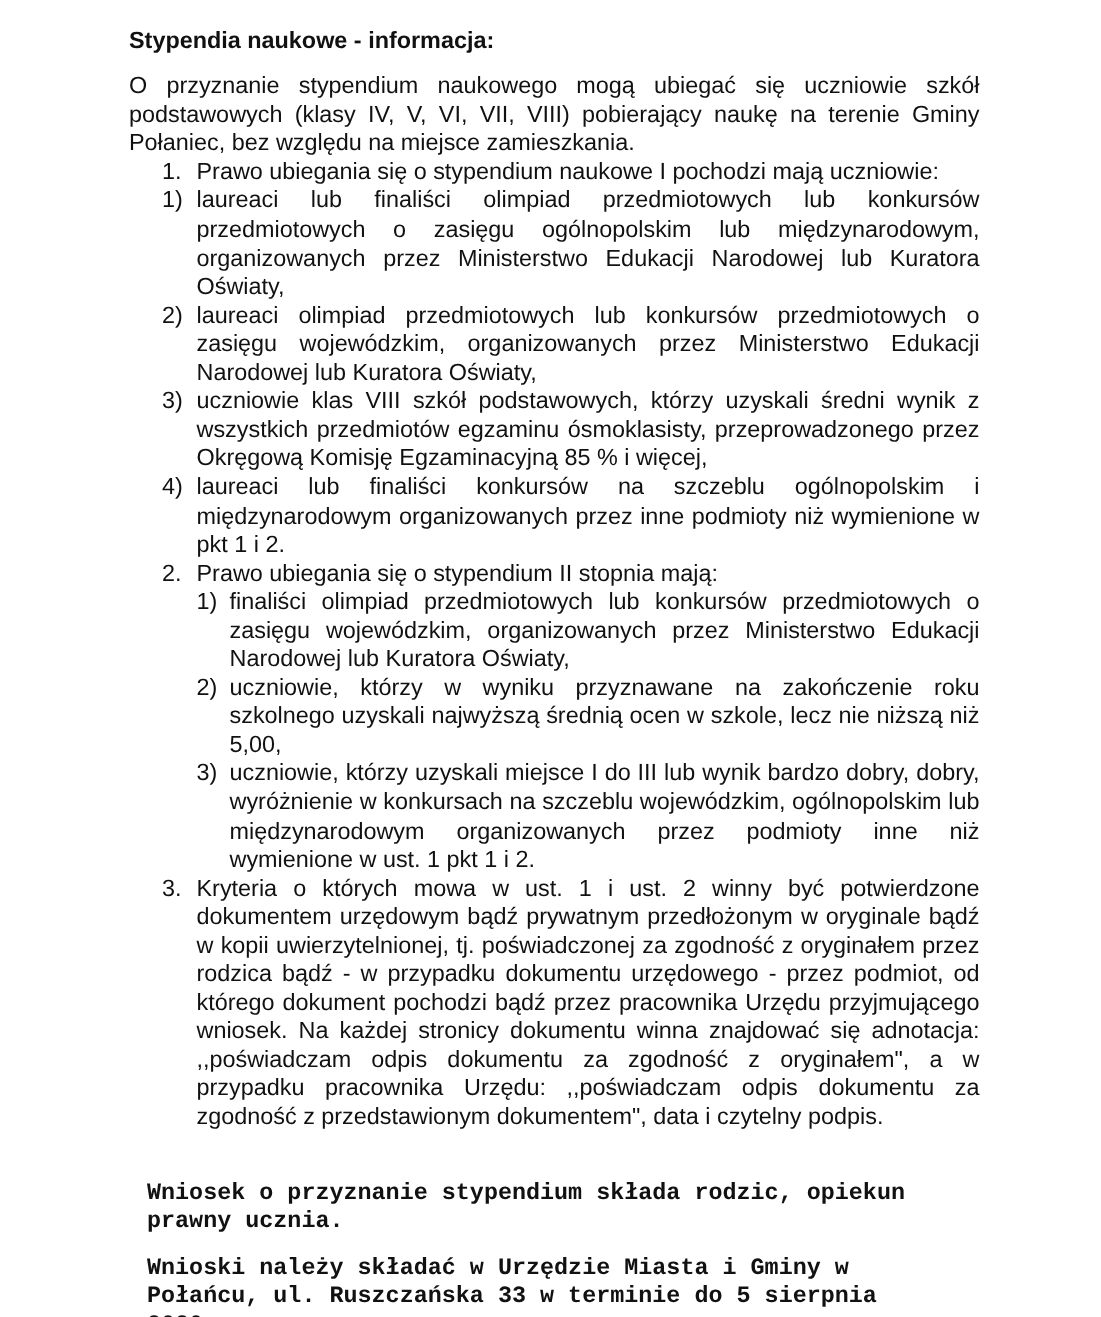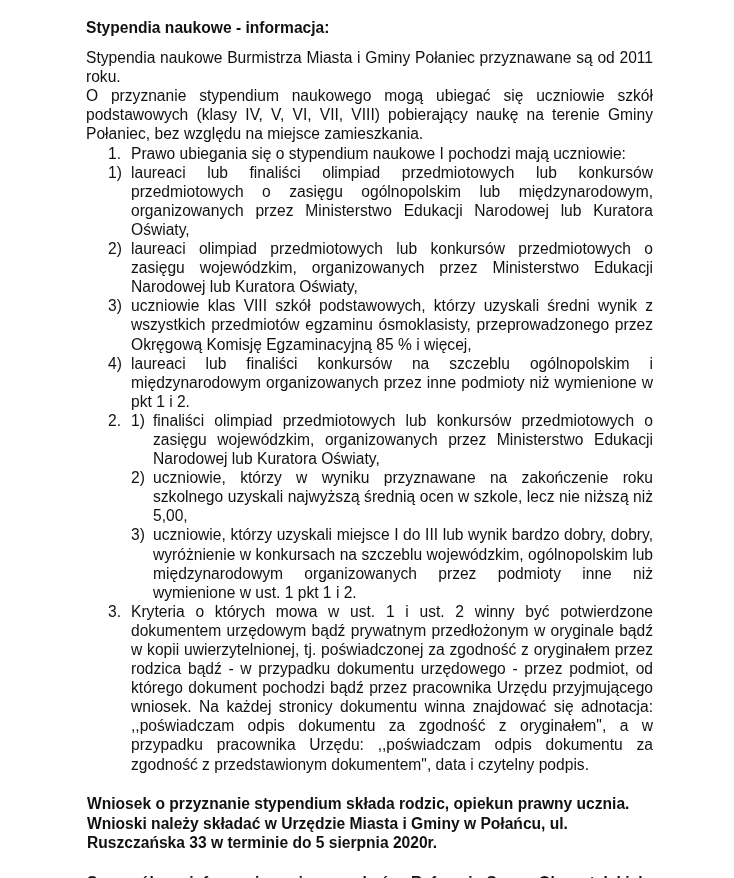--- a/index.html
+++ b/index.html
@@ -12,32 +12,31 @@
     .heading { font-weight: bold; margin: 0 0 11px 0; }
     .para { text-align: justify; margin: 0; }
     .olist { margin: 0; padding: 0; list-style: none; }
     .oitem { position: relative; padding-left: 45px; text-align: justify; }
     .onum { position: absolute; left: 22px; top: 0; }
     .sublist { margin: 0; padding: 0; list-style: none; }
     .l1 .sitem { position: relative; padding-left: 45px; margin-left: -45px; text-align: justify; }
     .l1 .snum { position: absolute; left: 22px; top: 0; }
     .l2 .sitem { position: relative; padding-left: 22px; text-align: justify; }
     .l2 .snum { position: absolute; left: 0; top: 0; }
-    .bold-block { font-weight: bold; margin: 1px; }
+    .bold-block { font-weight: bold; margin: 12px; font-family: Liberation Mono, monospace; }
     .bold-block.just { text-align: justify; }
     .spacer { height: 19px; }
     .spacer-big { height: 19px; }
   </style>
 </head>
 <body>
 
 <div class="page">
   <p class="heading">Stypendia naukowe - informacja:</p>
 
-  <p class="para">Stypendia naukowe Burmistrza Miasta i Gminy Połaniec przyznawane są od 2011 roku.</p>
   <p class="para">O przyznanie stypendium naukowego mogą ubiegać się uczniowie szkół podstawowych (klasy IV, V, VI, VII, VIII) pobierający naukę na terenie Gminy Połaniec, bez względu na miejsce zamieszkania.</p>
 
   <ol class="olist">
     <li class="oitem">
       <span class="onum">1.</span>
       <span>Prawo ubiegania się o stypendium naukowe I pochodzi mają uczniowie:</span>
       <ul class="sublist l1">
         <li class="sitem">
           <span class="snum">1)</span>
           <span>laureaci lub finaliści olimpiad przedmiotowych lub konkursów przedmiotowych o zasięgu  ogólnopolskim  lub międzynarodowym, organizowanych przez Ministerstwo Edukacji Narodowej lub Kuratora Oświaty,</span>
@@ -52,20 +51,21 @@
         </li>
         <li class="sitem">
           <span class="snum">4)</span>
           <span> laureaci lub finaliści konkursów na szczeblu ogólnopolskim i międzynarodowym organizowanych przez inne podmioty niż wymienione w pkt 1 i 2.</span>
         </li>
       </ul>
     </li>
 
     <li class="oitem">
       <span class="onum">2.</span>
+      <span>Prawo ubiegania się o stypendium II stopnia mają:</span>
       <ul class="sublist l2">
         <li class="sitem">
           <span class="snum">1)</span>
           <span>finaliści  olimpiad przedmiotowych  lub konkursów przedmiotowych o zasięgu wojewódzkim, organizowanych przez Ministerstwo Edukacji Narodowej lub Kuratora Oświaty,</span>
         </li>
         <li class="sitem">
           <span class="snum">2)</span>
           <span>uczniowie, którzy w wyniku przyznawane na zakończenie roku szkolnego uzyskali najwyższą średnią ocen w szkole, lecz nie niższą niż 5,00,</span>
         </li>
         <li class="sitem">

